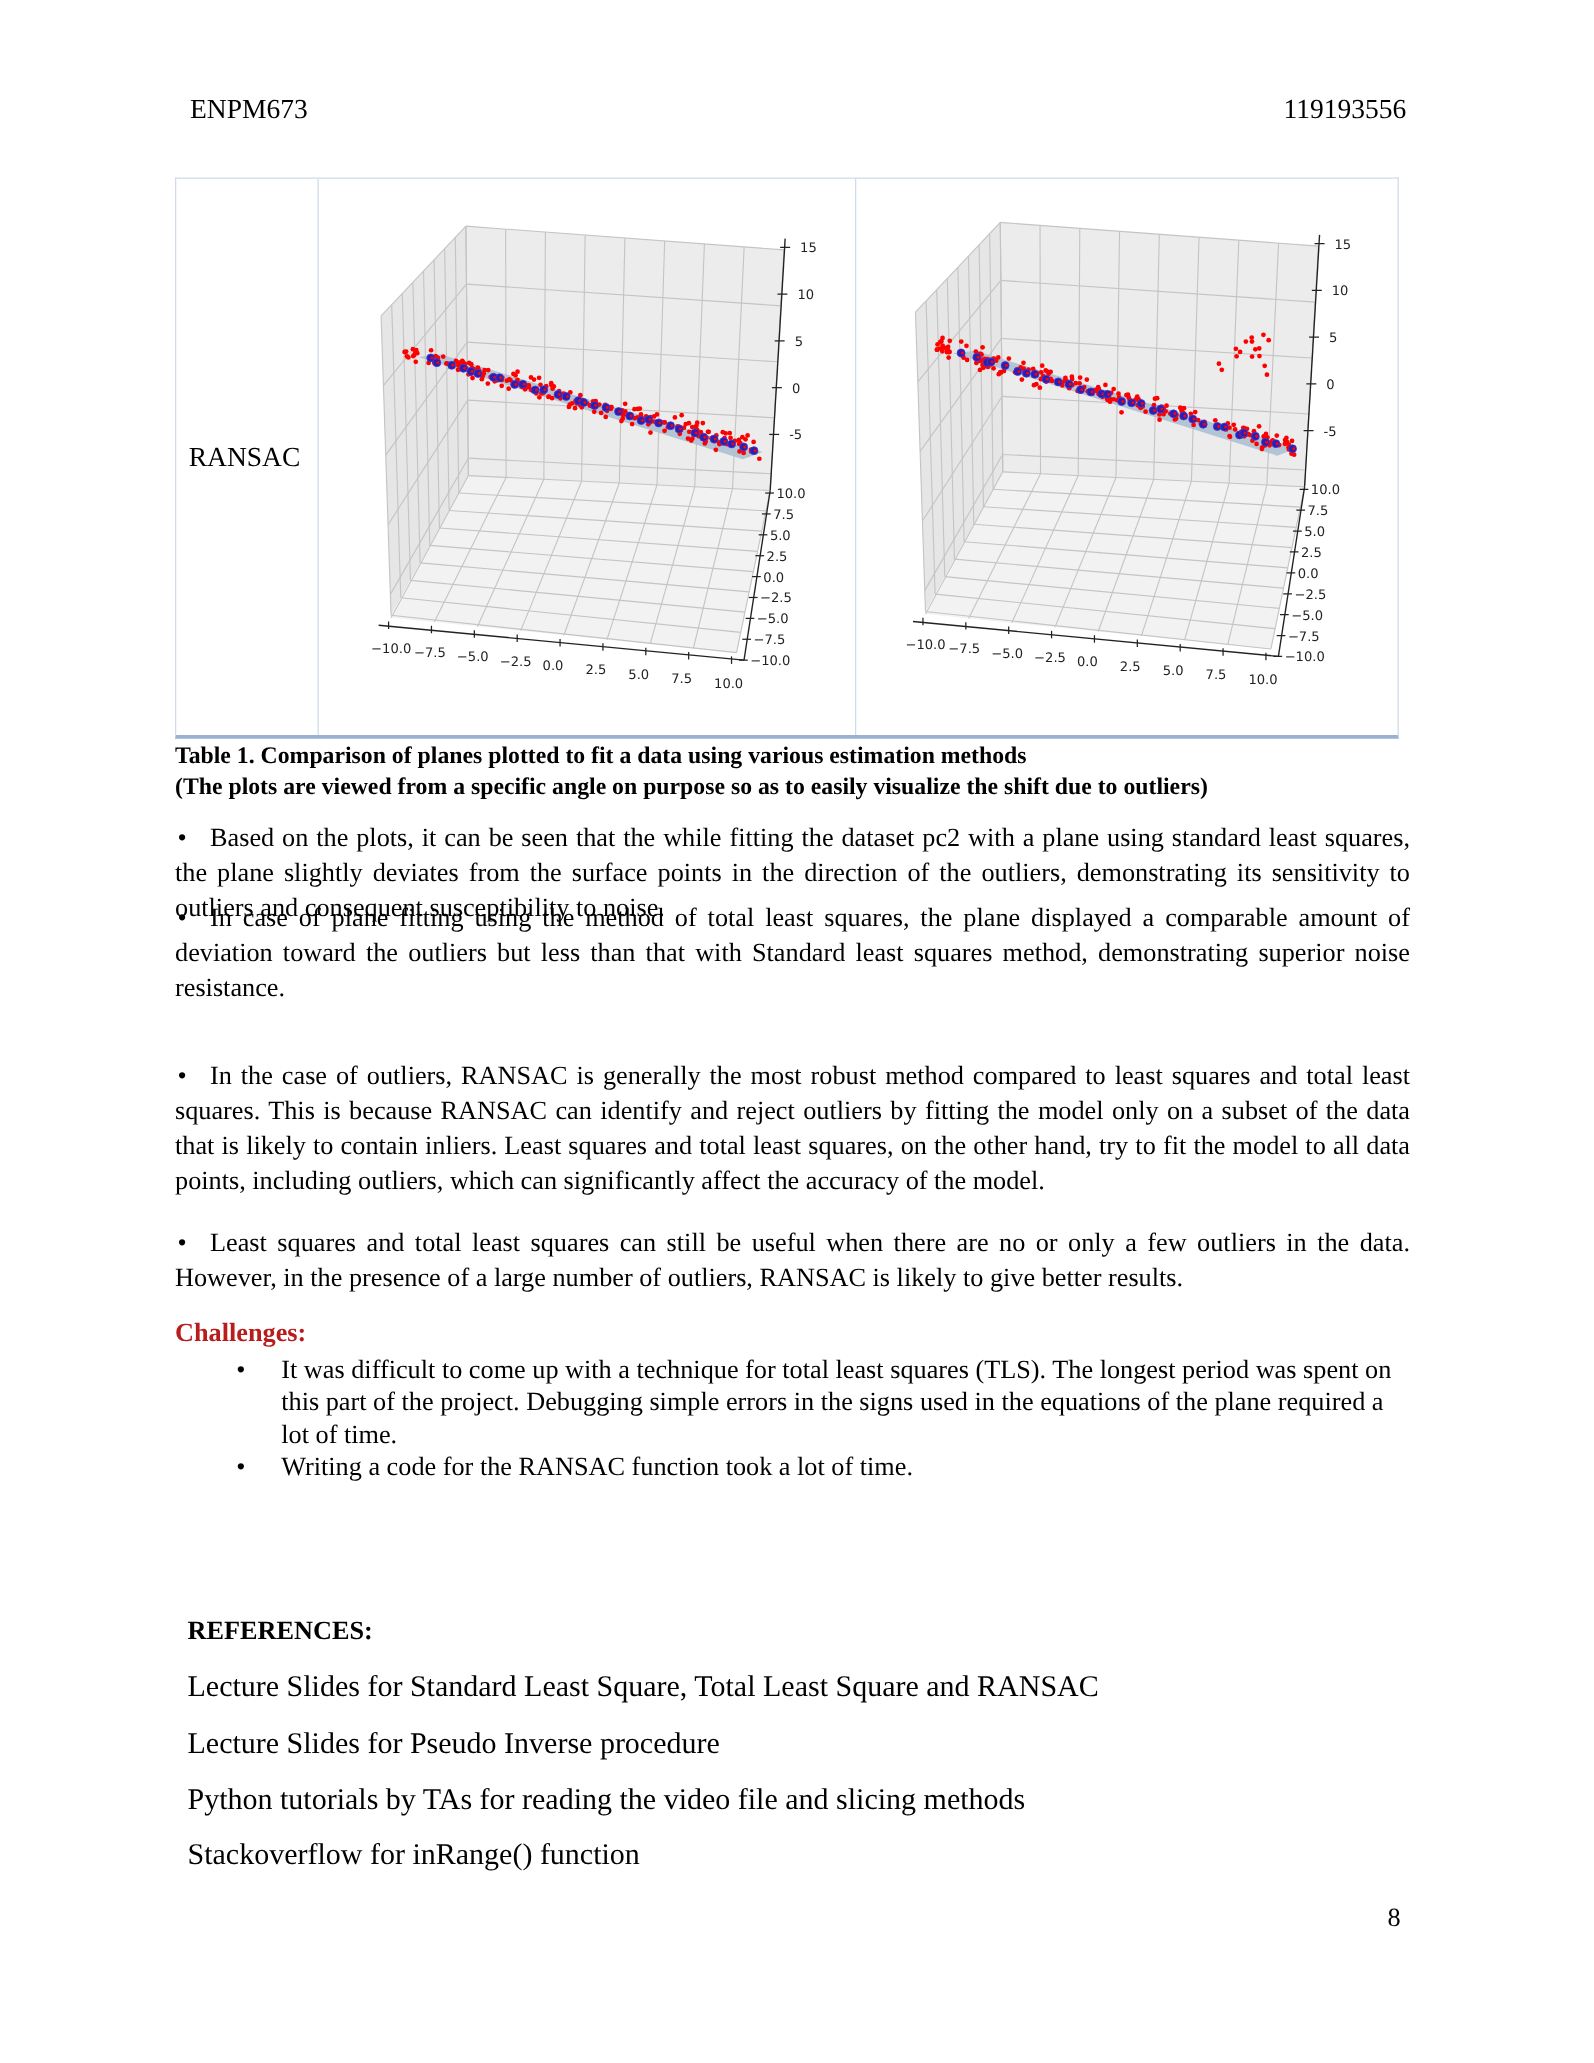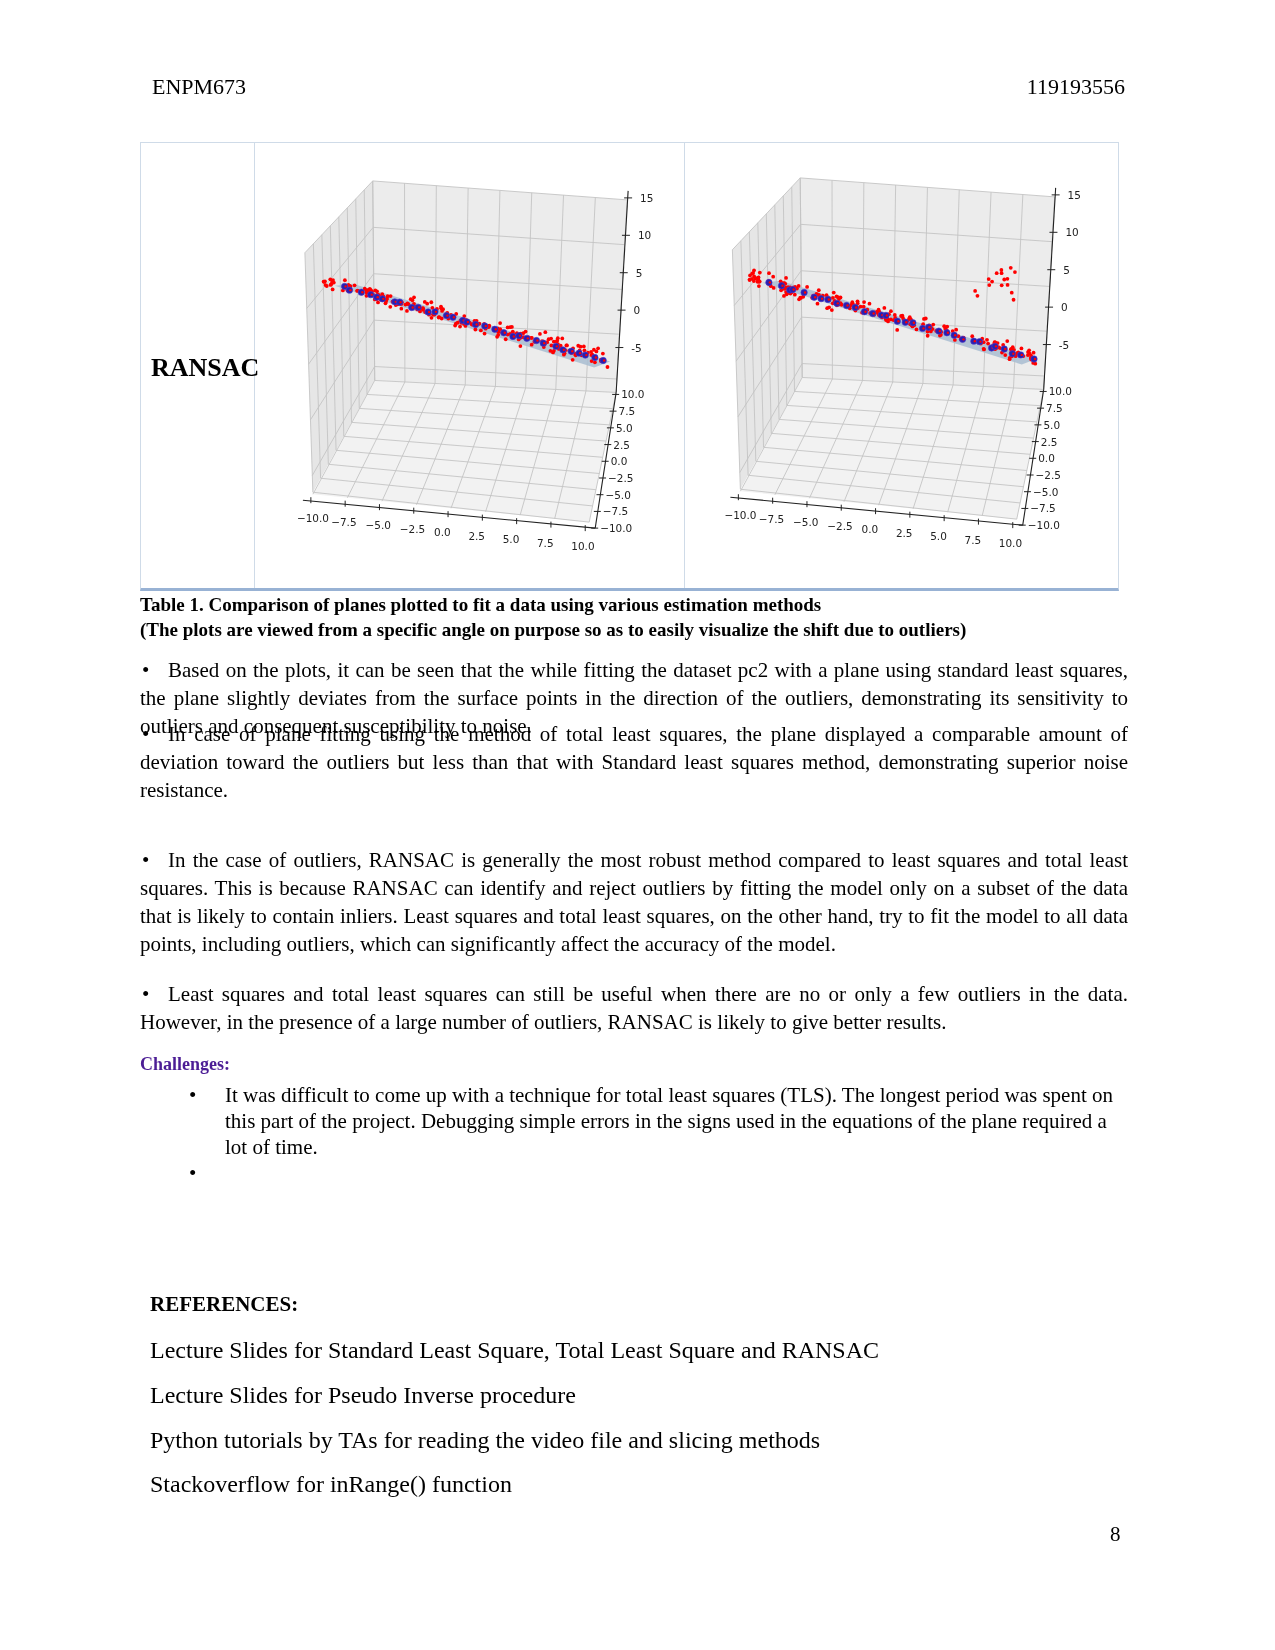--- a/index.html
+++ b/index.html
@@ -6,41 +6,41 @@
   body { width: 1275px; height: 1650px; position: relative; overflow: hidden;
          font-family: "Liberation Serif", "DejaVu Serif", serif; color: #000; }
   .hdr { position: absolute; top: 74px; font-size: 22px; }
   .hdr-left { left: 152px; }
   .hdr-right { right: 150px; }
 
   .fig-table { position: absolute; left: 140px; top: 142px; width: 979px; height: 449px;
                border: 1px solid #cfdbe8; border-bottom: 3px solid #98b2d4; box-sizing: border-box; }
   .cell-label { position: absolute; left: 0; top: 0; width: 114px; height: 100%;
                 border-right: 1px solid #cfdbe8; box-sizing: border-box; }
-  .cell-label span { position: absolute; left: 10px; top: 210px; font-weight: bold; font-size: 26px; }
+  .cell-label span { position: absolute; left: 10px; top: 210px; font-weight: normal; font-size: 22px; }
   .cell-plot { position: absolute; top: 0; height: 100%; box-sizing: border-box; }
   .cell-plot.p1 { left: 114px; width: 430px; border-right: 1px solid #cfdbe8; }
   .cell-plot.p2 { left: 544px; width: 433px; }
   .cell-plot svg { position: absolute; left: 0; top: 0; width: 100%; height: 100%; }
   .tick { font-family: "DejaVu Sans", sans-serif; font-size: 10.5px; fill: #222; }
 
   .caption { position: absolute; left: 140px; width: 980px; text-align: left; font-weight: bold;
              font-size: 19px; }
   .cap1 { top: 594px; }
   .cap2 { top: 619px; }
 
   .para { position: absolute; left: 140px; width: 988px; font-size: 21px; line-height: 28px;
           text-align: justify; text-align-last: left; }
   .para .bullet { display: inline-block; width: 26px; text-align: left; padding-left: 2px; }
   .p1t { top: 656px; }
   .p2t { top: 720px; }
   .p3t { top: 846px; }
   .p4t { top: 980px; }
 
-  .challenges-title { position: absolute; left: 140px; top: 1054px; font-size: 18px; font-weight: bold; color: #4c1d95; text-align: right; }
+  .challenges-title { position: absolute; left: 140px; top: 1054px; font-size: 21px; font-weight: bold; color: #b91c1c; text-align: right; }
   .ch-list { position: absolute; left: 185px; top: 1082px; width: 930px; font-size: 21px; line-height: 26px; margin: 0; padding: 0; list-style: none; }
   .ch-list li { position: relative; padding-left: 40px; }
   .ch-list li .dot { position: absolute; left: 4px; top: 0; }
 
   .refs-title { position: absolute; left: 150px; top: 1292px; font-size: 21px; font-weight: bold; }
   .ref { position: absolute; left: 150px; font-size: 24px; }
   .r1 { top: 1337px; } .r2 { top: 1382px; } .r3 { top: 1427px; } .r4 { top: 1471px; }
   .pagenum { position: absolute; left: 1110px; top: 1522px; font-size: 21px; }
 </style>
 </head>
@@ -873,21 +873,21 @@
 <div class="caption cap2">(The plots are viewed from a specific angle on purpose so as to easily visualize the shift due to outliers)</div>
 
 <div class="para p1t"><span class="bullet">•</span><span>Based on the plots, it can be seen that the while fitting the dataset pc2 with a plane using standard least squares, the plane slightly deviates from the surface points in the direction of the outliers, demonstrating its sensitivity to outliers and consequent susceptibility to noise.</span></div>
 <div class="para p2t"><span class="bullet">•</span><span>In case of plane fitting using the method of total least squares, the plane displayed a comparable amount of deviation toward the outliers but less than that with Standard least squares method, demonstrating superior noise resistance.</span></div>
 <div class="para p3t"><span class="bullet">•</span><span>In the case of outliers, RANSAC is generally the most robust method compared to least squares and total least squares. This is because RANSAC can identify and reject outliers by fitting the model only on a subset of the data that is likely to contain inliers. Least squares and total least squares, on the other hand, try to fit the model to all data points, including outliers, which can significantly affect the accuracy of the model.</span></div>
 <div class="para p4t"><span class="bullet">•</span><span>Least squares and total least squares can still be useful when there are no or only a few outliers in the data. However, in the presence of a large number of outliers, RANSAC is likely to give better results.</span></div>
 
 <div class="challenges-title">Challenges:</div>
 <ul class="ch-list">
   <li><span class="dot">•</span><span>It was difficult to come up with a technique for total least squares (TLS). The longest period was spent on this part of the project. Debugging simple errors in the signs used in the equations of the plane required a lot of time.</span></li>
-  <li><span class="dot">•</span></li>
+  <li><span class="dot">•</span><span>Writing a code for the RANSAC function took a lot of time.</span></li>
 </ul>
 
 <div class="refs-title">REFERENCES:</div>
 <div class="ref r1">Lecture Slides for Standard Least Square, Total Least Square and RANSAC</div>
 <div class="ref r2">Lecture Slides for Pseudo Inverse procedure</div>
 <div class="ref r3">Python tutorials by TAs for reading the video file and slicing methods</div>
 <div class="ref r4">Stackoverflow for inRange() function</div>
 
 <div class="pagenum">8</div>
 

